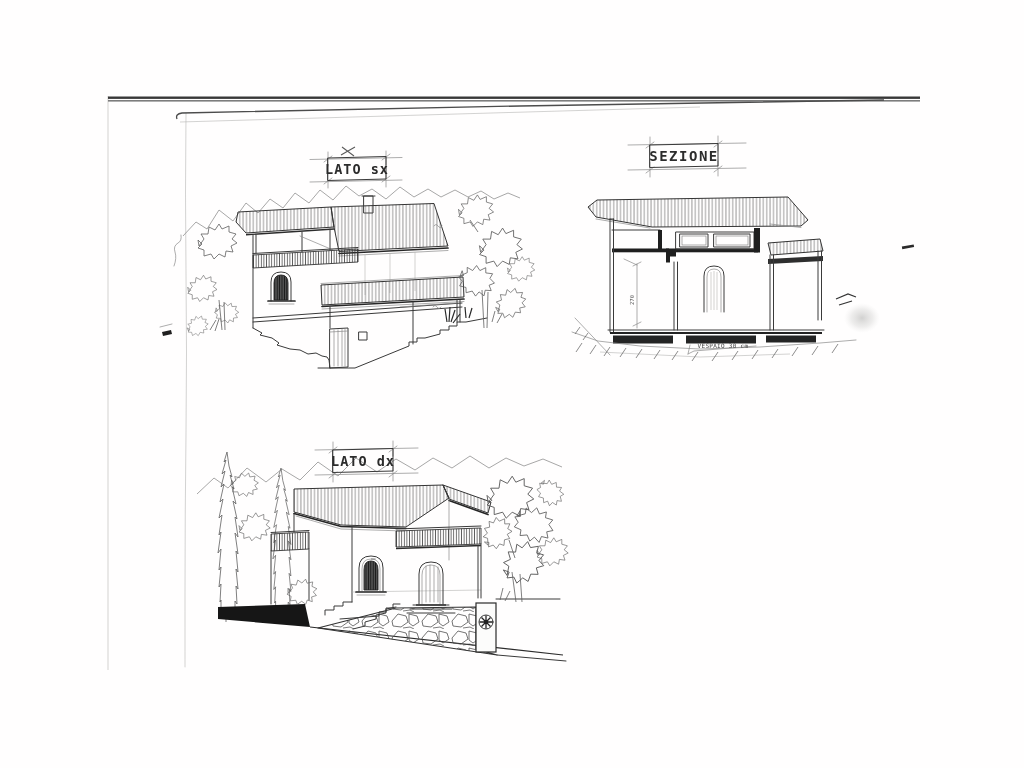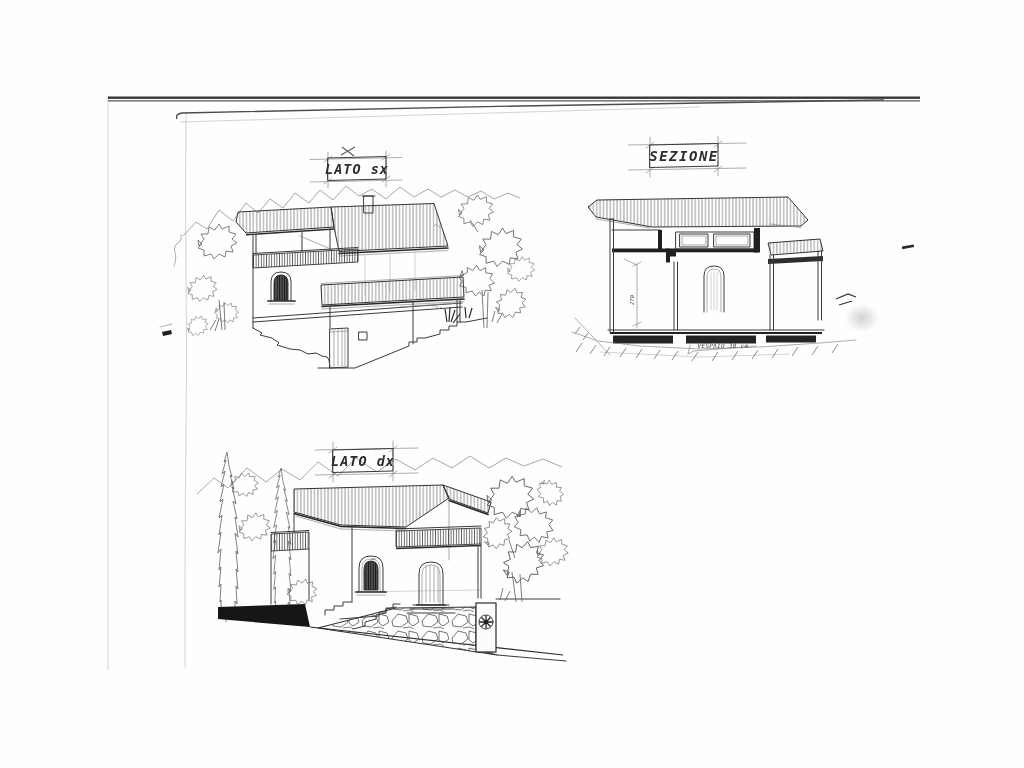--- a/index.html
+++ b/index.html
@@ -1,17 +1,17 @@
 <!DOCTYPE html>
 <html><head>
 <meta charset="utf-8">
 <style>
   html,body{margin:0;padding:0;background:#fff;}
   .canvas{position:relative;width:1024px;height:768px;background:#fffefe;overflow:hidden;
-          font-family:"DejaVu Sans Mono","Liberation Mono",monospace;font-style:italic;}
+          font-family:"DejaVu Sans Mono","Liberation Mono",monospace;}
   svg{position:absolute;left:0;top:0;}
   svg .ink{stroke:#3a3a3a;fill:none;stroke-width:1;stroke-linecap:round;stroke-linejoin:round;}
   svg .thin{stroke:#8a8a8a;fill:none;stroke-width:.7;stroke-linecap:round;}
   svg .faint{stroke:#b5b5b3;fill:none;stroke-width:.6;}
   svg .thick{stroke:#262626;fill:none;stroke-width:1.7;stroke-linecap:round;}
   svg .mtn{stroke:#909090;fill:none;stroke-width:.8;stroke-linejoin:round;}
   svg .tree{stroke:#5f5f5f;fill:none;stroke-width:.8;stroke-linejoin:round;}
   svg .darkfill{fill:#1f1f1f;stroke:none;}
   svg .hatch{fill:url(#patRoof);stroke:#343434;stroke-width:1;stroke-linejoin:round;}
   svg .rail{fill:url(#patRail);stroke:#343434;stroke-width:.9;}

